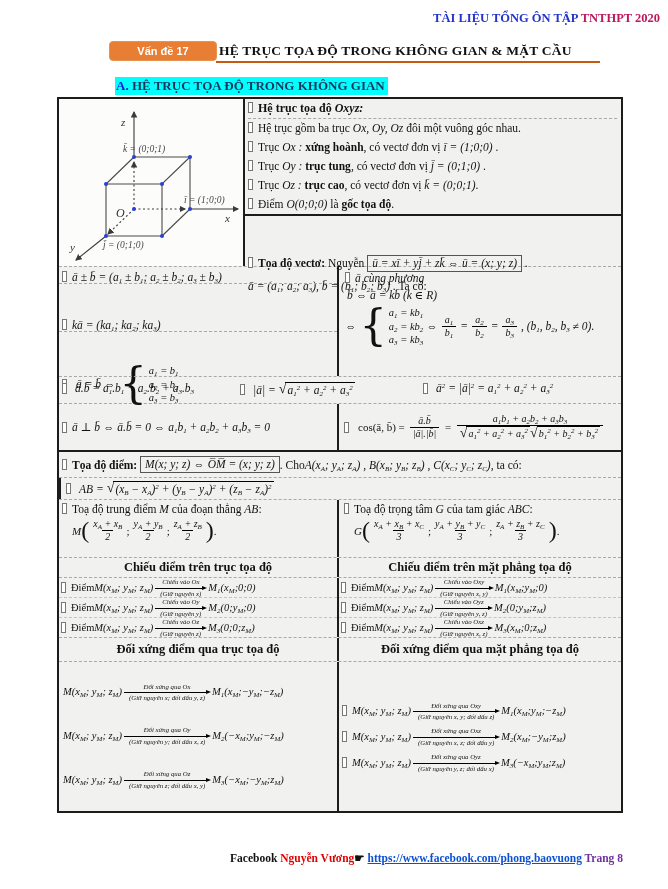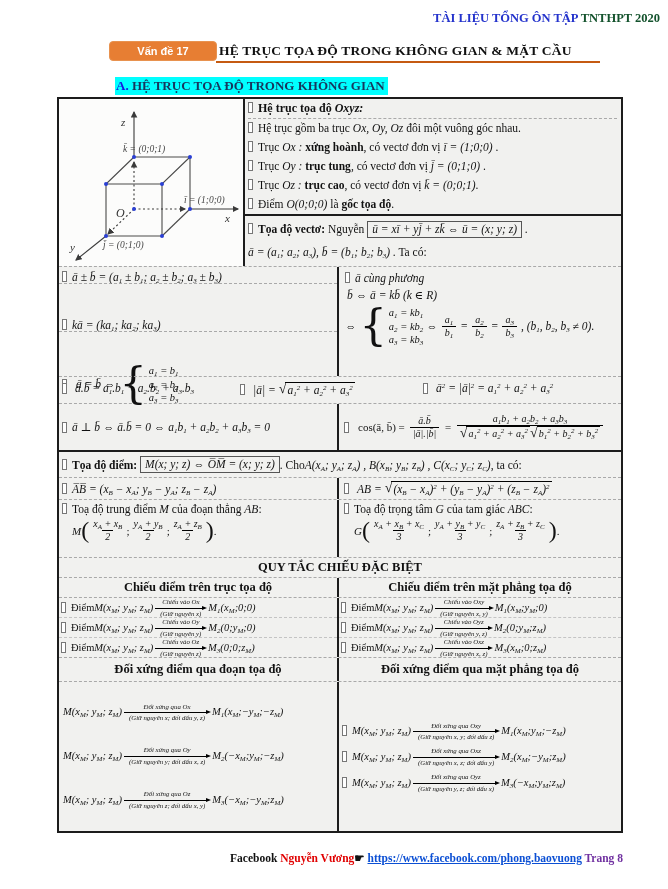--- a/index.html
+++ b/index.html
@@ -6,42 +6,42 @@
   body{width:668px;height:889px;position:relative;overflow:hidden;
        font-family:"Liberation Serif","DejaVu Serif",serif;color:#111;}
   .abs{position:absolute;}
   i{font-style:italic;}
   sub{font-size:7px;vertical-align:-2px;line-height:0;}
   sup{font-size:7px;vertical-align:4px;line-height:0;}
 
   
   .hdr{top:11px;right:8px;font-size:12.5px;font-weight:bold;white-space:nowrap;}
   .hdr .blue{color:#2433cc;}
-  .hdr .red{color:#14532d;}
+  .hdr .red{color:#be185d;}
 
   
   .tab{left:109px;top:41px;width:106px;height:18px;background:#e77e33;border:1px solid #e8924f;
        border-radius:4px;color:#fff;font-family:"Liberation Sans","DejaVu Sans",sans-serif;
        font-size:11px;font-weight:bold;display:flex;align-items:center;justify-content:center;}
   .ptitle{left:219px;top:43px;font-size:13.5px;font-weight:bold;letter-spacing:.2px;white-space:nowrap;}
   .punderline{left:216px;top:61px;width:384px;border-top:2px solid #c55a11;}
 
   
   .secA{left:115px;top:77px;background:#00ffff;font-size:13px;font-weight:bold;
         padding:1px 3px 1px 1px;color:#17365d;white-space:nowrap;}
   .secA .ap{color:#1418e0;}
 
   
   .tbl{left:57px;top:97px;width:566px;border:2px solid #1c1c1c;background:#f1f1ef;
        font-size:11.5px;box-sizing:border-box;}
   .tbl *{box-sizing:border-box;}
 
   .rowA{display:flex;height:167px;}
   .figcell{width:186px;background:#fcfcfb;border-right:2px solid #1c1c1c;flex:0 0 auto;}
-  .rAright{flex:1;display:flex;flex-direction:column;}
+  .rAright{flex:1;display:flex;flex-direction:column;gap:34px;}
   .a1{height:117px;border-bottom:2px solid #1c1c1c;padding:1px 4px 0 3px;}
   .a1 .ttl{font-weight:bold;font-size:12px;border-bottom:1px dashed #a9a9a9;padding:1px 0 2px 0;}
   .a1 .ln{line-height:19px;white-space:nowrap;}
   .a2{flex:1;padding:2px 4px 0 3px;}
   .a2 .ln{line-height:23px;white-space:nowrap;}
   .boxed{border:1px solid #555;padding:0 4px;display:inline-block;line-height:15px;}
 
   .blt::before{content:"";display:inline-block;width:3px;height:9px;border:1px solid #777;
                background:#fff;margin-right:5px;vertical-align:-1px;flex:0 0 auto;}
 
@@ -310,23 +310,20 @@
 
   <div class="rowE blt">
     <b>Tọa độ điểm:</b>&nbsp;
     <span class="boxed"><i>M(x; y; z) ⇔ O̅M̅ = (x; y; z)</i></span>
     <span> . Cho </span>
     <i>A(x<sub>A</sub>; y<sub>A</sub>; z<sub>A</sub>) ,  B(x<sub>B</sub>; y<sub>B</sub>; z<sub>B</sub>) ,  C(x<sub>C</sub>; y<sub>C</sub>; z<sub>C</sub>)</i>
     <span>, ta có:</span>
   </div>
 
   <div class="rowF">
-    <div class="fleft blt">
-        <i>A̅B̅ = (x<sub>B</sub> − x<sub>A</sub>; y<sub>B</sub> − y<sub>A</sub>; z<sub>B</sub> − z<sub>A</sub>)</i>
-      </div>
     <div class="fright blt">
         <i>AB =</i>
         <span class="sqrt">
           <span class="rs">√</span>
           <i class="rad">(x<sub>B</sub> − x<sub>A</sub>)<sup>2</sup> + (y<sub>B</sub> − y<sub>A</sub>)<sup>2</sup> + (z<sub>B</sub> − z<sub>A</sub>)<sup>2</sup></i>
         </span>
       </div>
   </div>
 
   <div class="rowG">
@@ -371,21 +368,20 @@
         <span class="frac">
             <i class="num">z<sub>A</sub> + z<sub>B</sub> + z<sub>C</sub></i>
             <i class="den">3</i>
           </span>
         <span class="bigp">)</span>
           <span>.</span>
       </div>
     </div>
   </div>
 
-  <div class="rowH">QUY TẮC CHIẾU ĐẶC BIỆT</div>
 
   <div class="rowI">
     <div class="hcl">Chiếu điểm trên trục tọa độ</div>
     <div class="hcr">Chiếu điểm trên mặt phẳng tọa độ</div>
   </div>
 
   <div class="rowJ">
     <div class="jl">
       <div class="jrow blt">
           <span>Điểm </span>
@@ -446,21 +442,21 @@
             <span class="over">Chiếu vào Oxz</span>
             <span class="shaft"></span>
             <span class="under">(Giữ nguyên x, z)</span>
           </span>
           <i>M<sub>3</sub>(x<sub>M</sub>;0;z<sub>M</sub>)</i>
         </div>
     </div>
   </div>
 
   <div class="rowK">
-    <div class="hcl">Đối xứng điểm qua đoạn tọa độ</div>
+    <div class="hcl">Đối xứng điểm qua trục tọa độ</div>
     <div class="hcr">Đối xứng điểm qua mặt phẳng tọa độ</div>
   </div>
 
   <div class="rowL">
     <div class="ll">
       <div class="lrow">
           <i>M(x<sub>M</sub>; y<sub>M</sub>; z<sub>M</sub>)</i>
           <span class="xar">
             <span class="over">Đối xứng qua Ox</span>
             <span class="shaft"></span>

